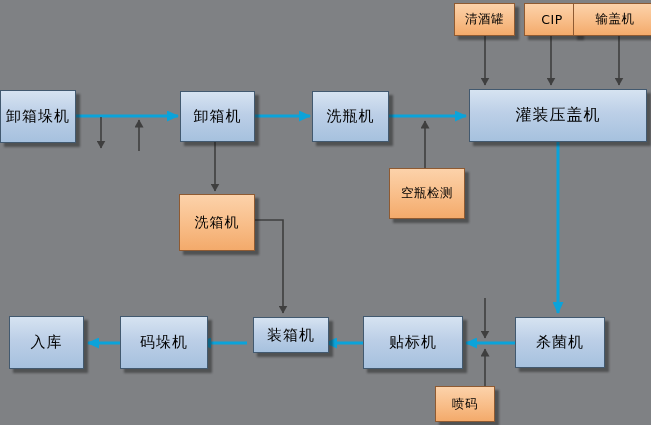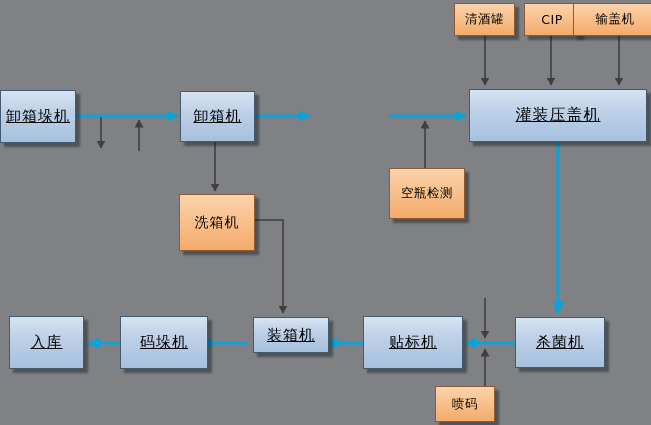--- a/index.html
+++ b/index.html
@@ -17,21 +17,20 @@
     text-align:center;
     color:#000;
     letter-spacing:1px;
     box-sizing:border-box;
     box-shadow:4px 4px 2px rgba(25,25,25,0.45);
   }
   .node.blue{
     background:linear-gradient(180deg,#d6e3f1 0%,#bccfe7 45%,#a6c1de 100%);
     border:1.5px solid #42596f;
     font-size:15px;
-    text-decoration:underline;
   }
   .node.orange{
     background:linear-gradient(180deg,#fcd2aa 0%,#f8bd88 55%,#f3aa6b 100%);
     border:1.4px solid #8e5a32;
     font-size:14px;
   }
   .node.small{font-size:12.5px;letter-spacing:0.5px;}
   .node.big{font-size:16px;}
 </style>
 </head>
@@ -66,20 +65,21 @@
     <path d="M485,36 L485,85" stroke="#3f3f3f" stroke-width="1.6" fill="none" marker-end="url(#md)"></path>
     <path d="M551,36 L551,85" stroke="#3f3f3f" stroke-width="1.6" fill="none" marker-end="url(#md)"></path>
     <path d="M619,36 L619,85" stroke="#3f3f3f" stroke-width="1.6" fill="none" marker-end="url(#md)"></path>
     <path d="M485,298 L485,338" stroke="#3f3f3f" stroke-width="1.6" fill="none" marker-end="url(#md)"></path>
     <path d="M485,386 L485,349" stroke="#3f3f3f" stroke-width="1.6" fill="none" marker-end="url(#md)"></path>
   </svg>
 
   <div class="node blue" style="left:0px;top:90px;width:76px;height:53px">卸箱垛机</div>
   <div class="node blue" style="left:180px;top:91px;width:75px;height:51px">卸箱机</div>
   <div class="node orange" style="left:179px;top:194px;width:76px;height:57px">洗箱机</div>
+  <div class="node blue" style="left:312px;top:91px;width:77px;height:51px">洗瓶机</div>
   <div class="node orange small" style="left:389px;top:168px;width:76px;height:51px">空瓶检测</div>
   <div class="node orange small" style="left:454px;top:3px;width:61px;height:33px">清酒罐</div>
   <div class="node orange small" style="left:524px;top:3px;width:56px;height:33px">CIP</div>
   <div class="node orange small" style="left:573px;top:3px;width:84px;height:33px">输盖机</div>
   <div class="node blue big" style="left:469px;top:89px;width:178px;height:53px">灌装压盖机</div>
   <div class="node blue" style="left:515px;top:317px;width:90px;height:51px">杀菌机</div>
   <div class="node orange small" style="left:435px;top:386px;width:60px;height:36px">喷码</div>
   <div class="node blue" style="left:363px;top:316px;width:100px;height:53px">贴标机</div>
   <div class="node blue" style="left:253px;top:317px;width:76px;height:36px">装箱机</div>
   <div class="node blue" style="left:120px;top:316px;width:88px;height:53px">码垛机</div>

